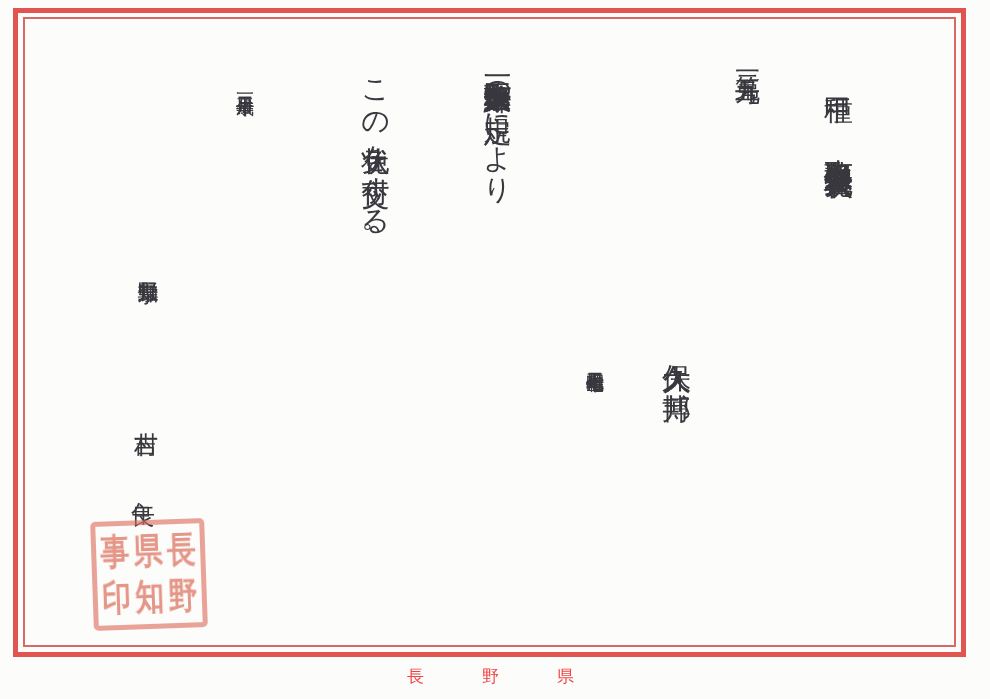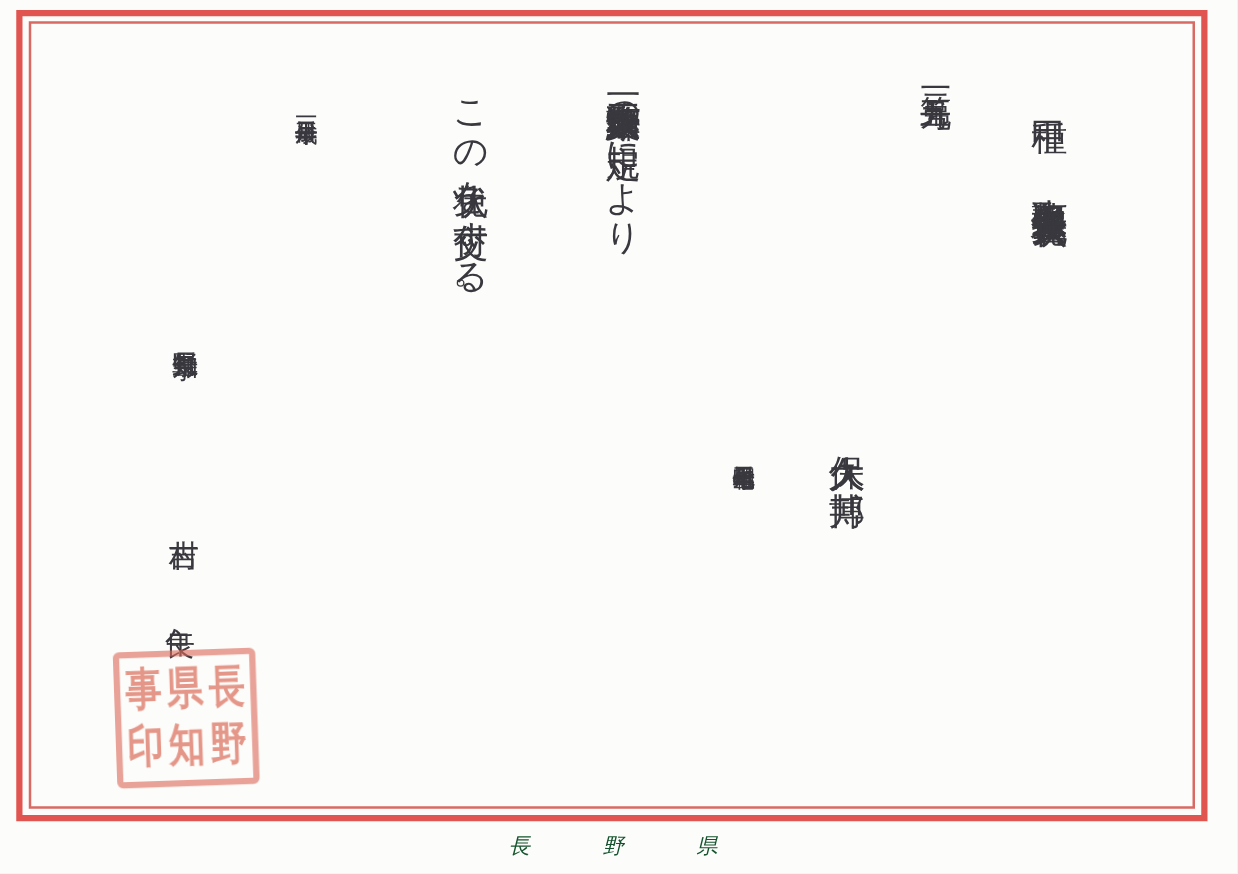--- a/index.html
+++ b/index.html
@@ -67,23 +67,22 @@
     font-weight: bold;
     color: rgba(220, 116, 97, 0.75);
     transform: scaleY(1.25);
     font-family: "Liberation Serif", serif;
   }
   .footer {
     position: absolute;
     left: 407px; top: 665px;
     font-size: 17px;
     letter-spacing: 58px;
-    color: #14532d;
+    color: #ef4444;
     white-space: pre;
-    font-style: italic;
   }
 </style>
 </head>
 <body>
 
 <div class="certificate">
 
   <div class="border-outer"></div>
   <div class="border-inner"></div>
 

